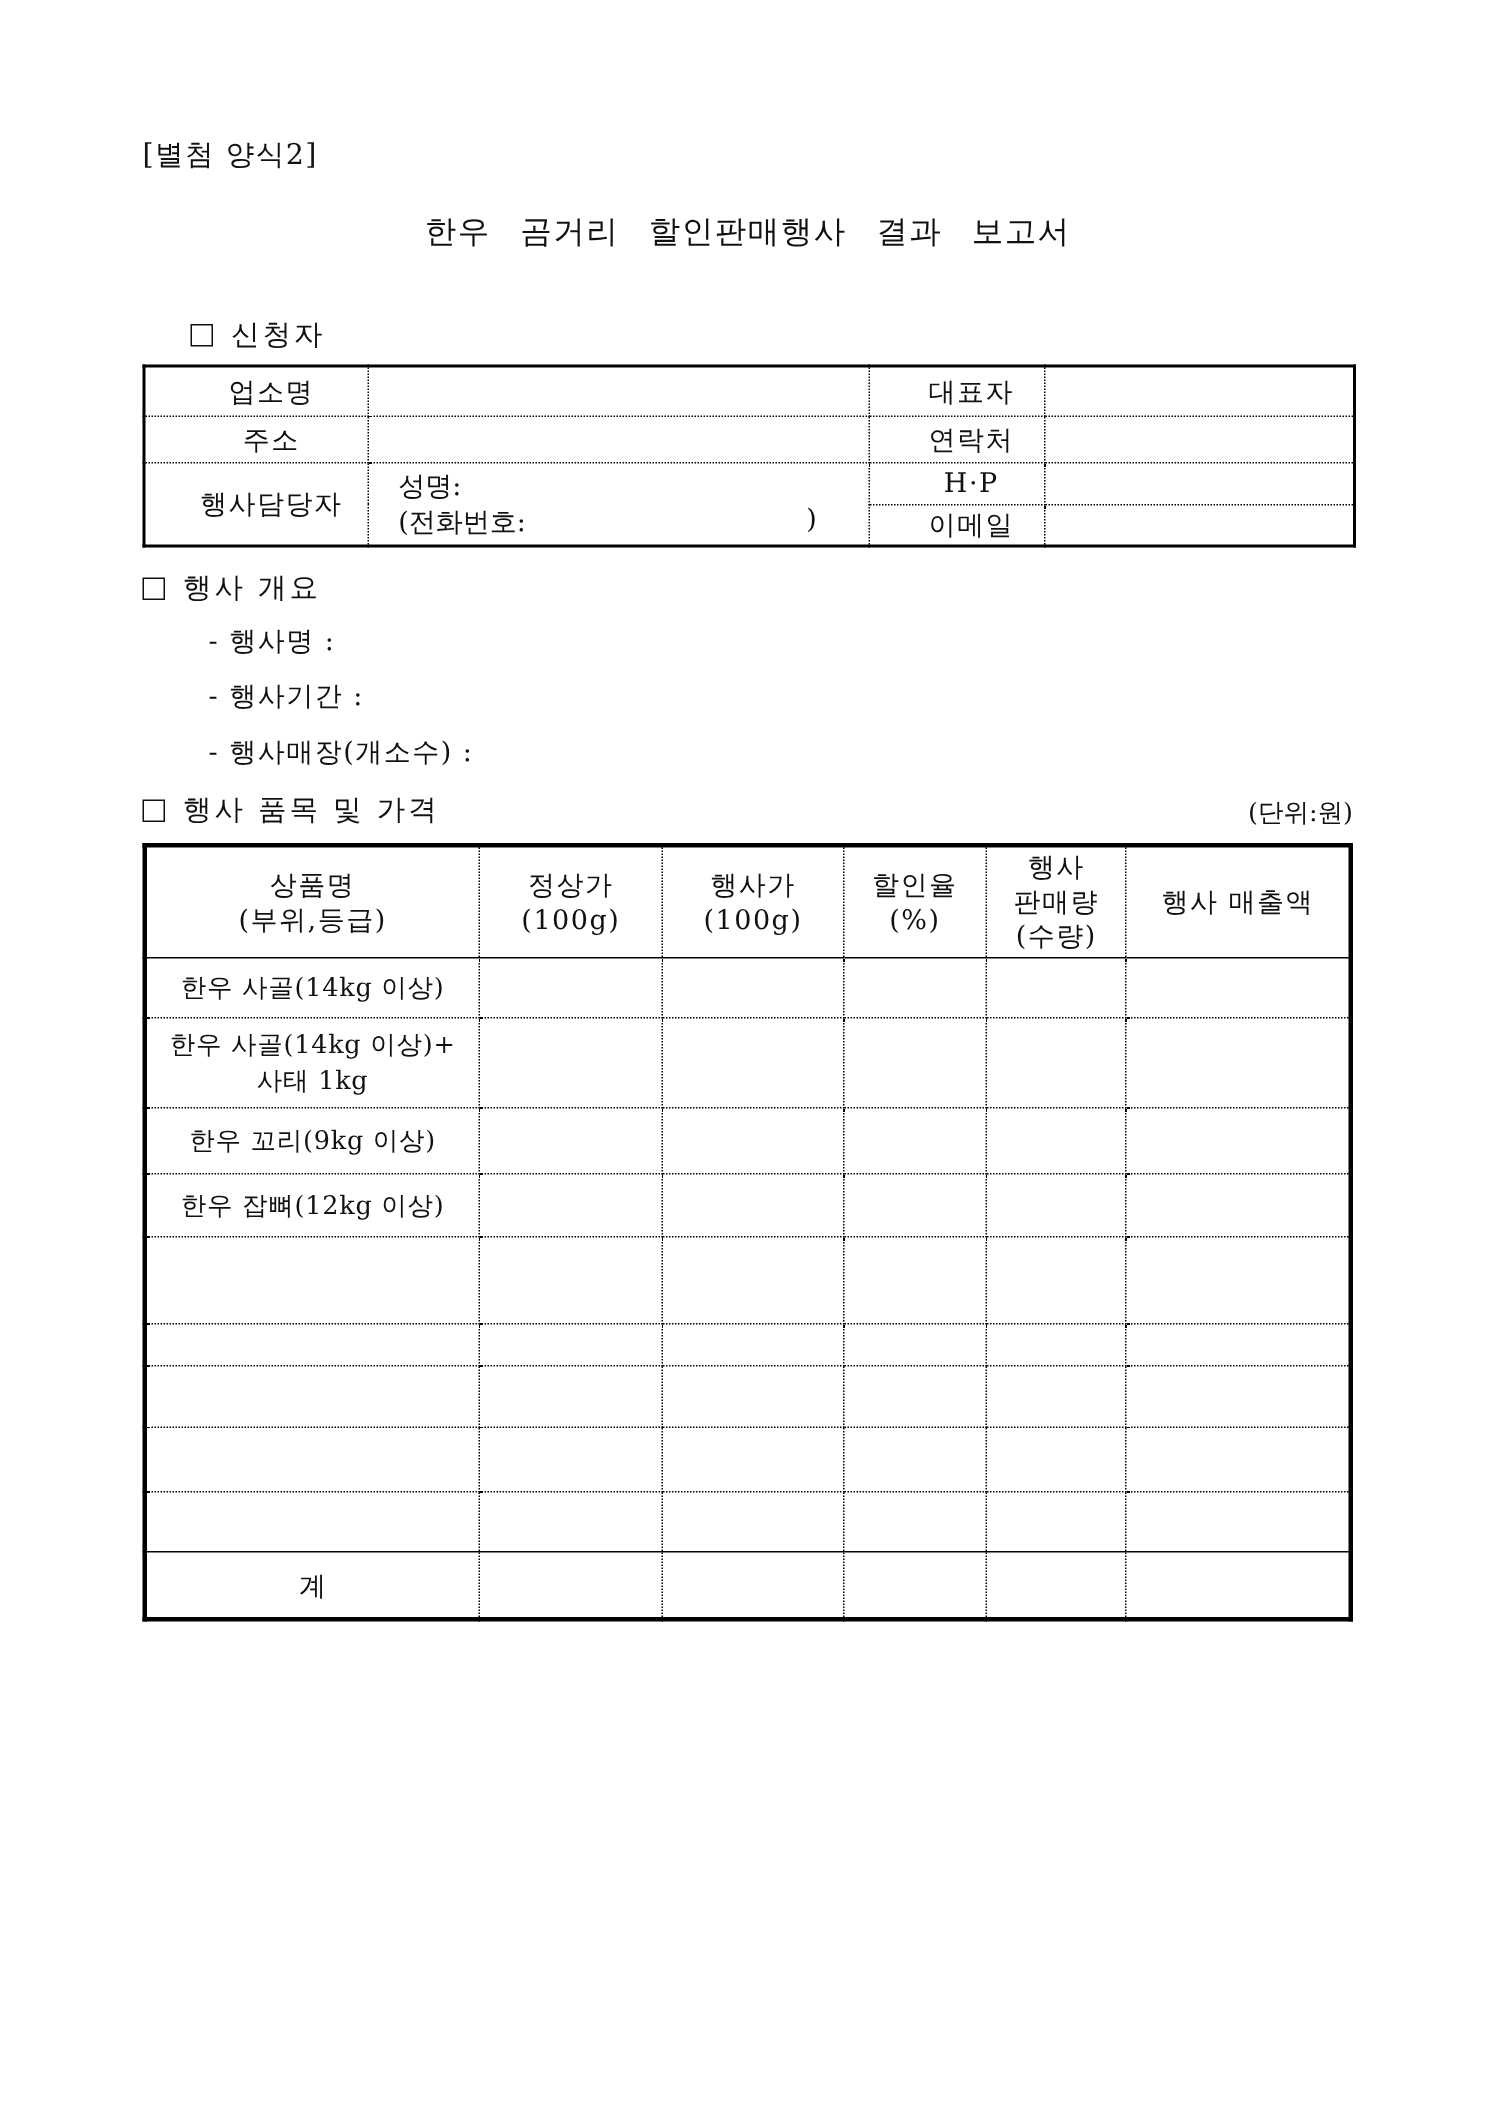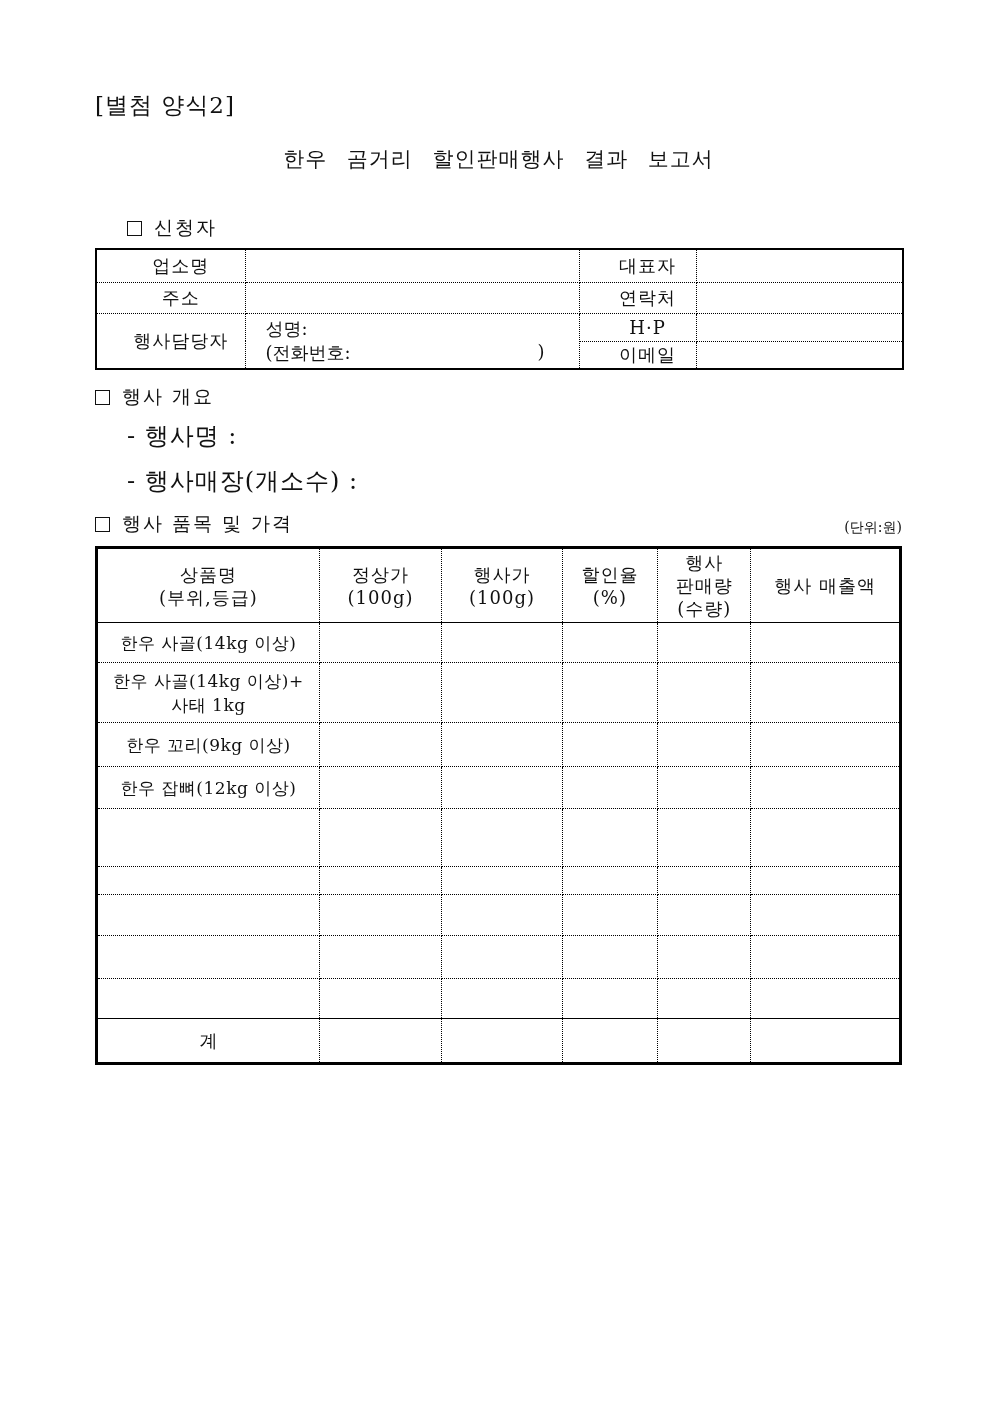--- a/index.html
+++ b/index.html
@@ -10,21 +10,21 @@
     font-family: "DejaVu Serif", "Liberation Serif", serif;
     overflow: hidden;
   }
   .doc {
     position: relative;
     width: 807px;
     margin-left: 95px;
     padding-top: 90px;
   }
   .attachment-note {
-    font-size: 23px;
+    font-size: 19px;
     letter-spacing: 1px;
   }
   .doc-title {
     margin-top: 24px;
     text-align: center;
     font-size: 21px;
     font-weight: 400;
     letter-spacing: 1px;
     word-spacing: 12px;
     white-space: nowrap;
@@ -45,21 +45,21 @@
   }
   .checkbox {
     display: inline-block;
     width: 15px;
     height: 15px;
     border: 1px solid #111;
     margin-right: 12px;
     flex: 0 0 auto;
   }
   .unit-note {
-    font-size: 14px;
+    font-size: 17px;
     letter-spacing: 0px;
   }
   
   table { border-collapse: collapse; table-layout: fixed; width: 807px; }
   td { border: 1px dotted #000; overflow: hidden; }
   .applicant-table {
     margin-top: 7px;
     border: 2px solid #000;
     font-size: 18px;
   }
@@ -144,22 +144,23 @@
       <td></td>
     </tr>
   </tbody>
     </table>
 
   <div class="section-heading sec2">
     <span class="checkbox"></span>
     <span>행사 개요</span>
   </div>
 
-  <div style="margin:10px 0 0 32px; font-size:24px; letter-spacing:1px;">
+  <div style="margin:10px 0 0 44px; font-size:18px; letter-spacing:1px;">
     <div style="margin-top:9px;">- 행사명 :</div>
+    <div style="margin-top:13px;">- 행사기간 :</div>
     <div style="margin-top:13px;">- 행사매장(개소수) :</div>
   </div>
 
   <div class="sec3-row">
     <div class="section-heading">
       <span class="checkbox"></span>
       <span>행사 품목 및 가격</span>
     </div>
     <span class="unit-note">(단위:원)</span>
   </div>

